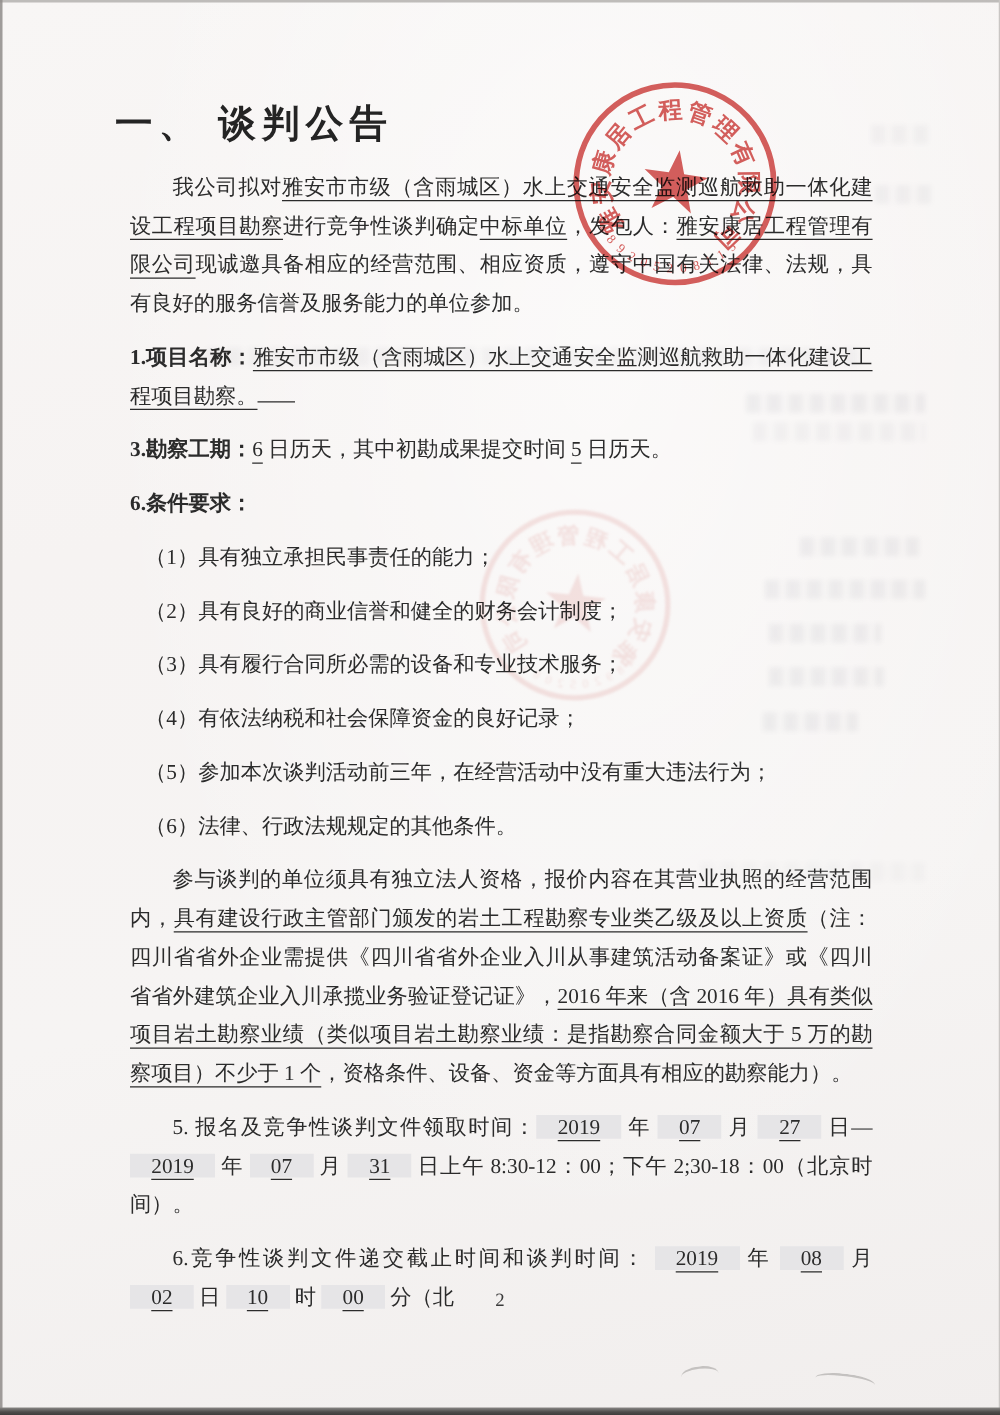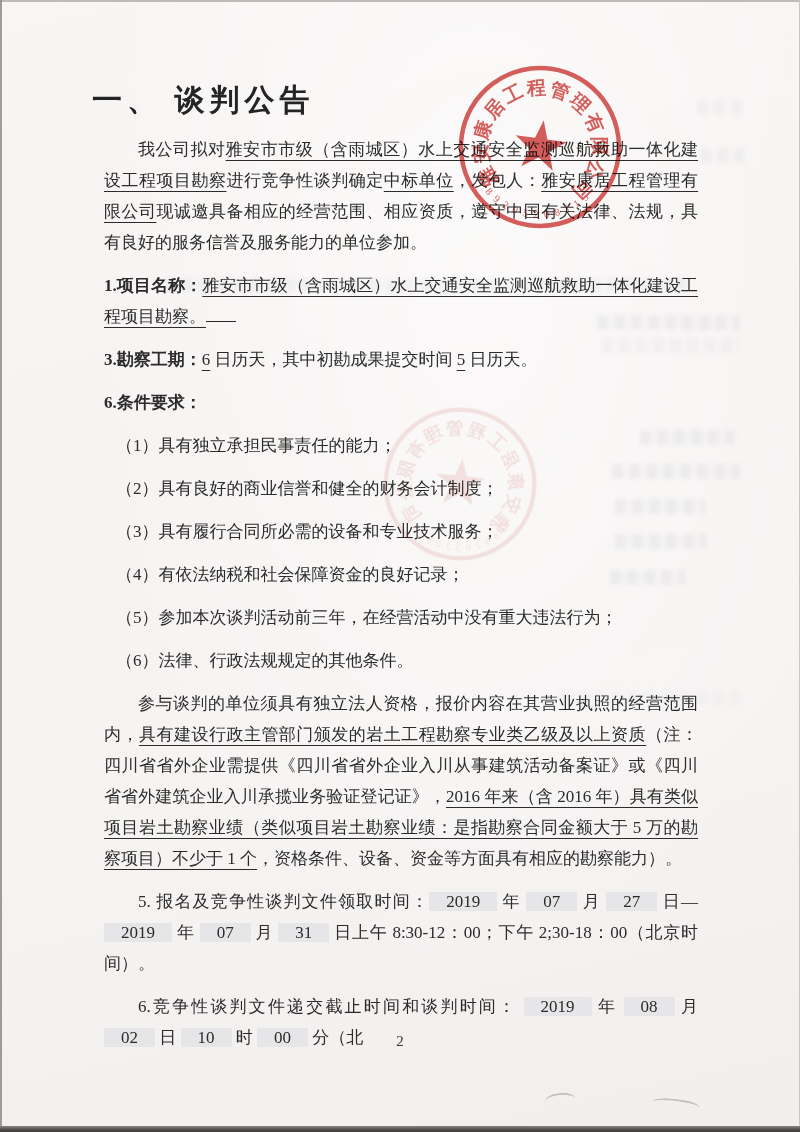--- a/index.html
+++ b/index.html
@@ -24,21 +24,21 @@
   .content{position:absolute;left:92px;top:78px;width:618px;color:#2b2b2b;
     font-size:17px;line-height:31px;text-align:justify;}
   .doc-title{font-size:30px;font-weight:700;letter-spacing:5px;text-align:left;
     margin:0 86px 6px 0;line-height:44px;color:#242424;}
   .para{margin:12px;}
   .ind{text-indent:34px;}
   .sub{padding-left:26px;}
   .cond{padding-left:12px;}
   .u{text-decoration:underline;text-underline-offset:5px;text-decoration-thickness:1px;}
   .b{font-weight:700;}
-  .field{background:#e6e5e7;text-underline-offset:5px;
+  .field{background:#e6e5e7;text-decoration:underline;text-underline-offset:5px;
     text-decoration-thickness:1px;padding:0 17px;}
   .u-tail{display:inline-block;width:30px;height:2px;border-bottom:1px solid #2b2b2b;
     vertical-align:baseline;}
   .footer{position:absolute;left:0;right:0;top:1033px;text-align:center;
     font-size:15px;color:#3a3a3a;font-family:"Liberation Serif",serif;}
 
   
   .stamp{position:absolute;width:180px;height:180px;pointer-events:none;}
   .stamp svg{width:100%;height:100%;font-family:"Liberation Serif",serif;}
   .stamp-main{left:450px;top:57px;transform:rotate(8deg);opacity:.88;mix-blend-mode:multiply;}

